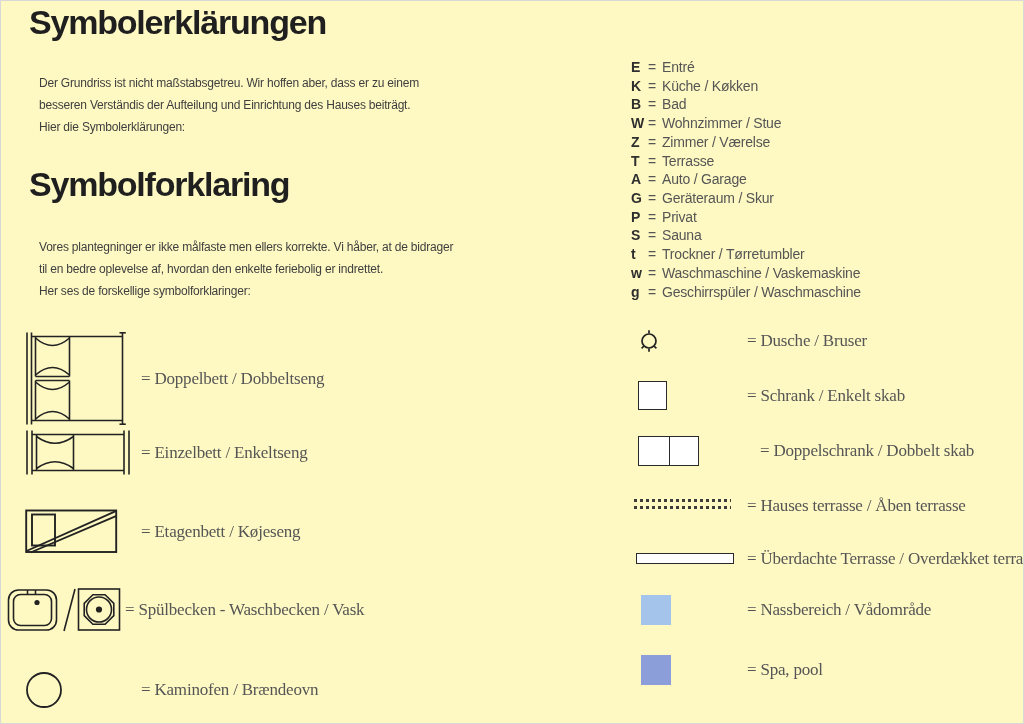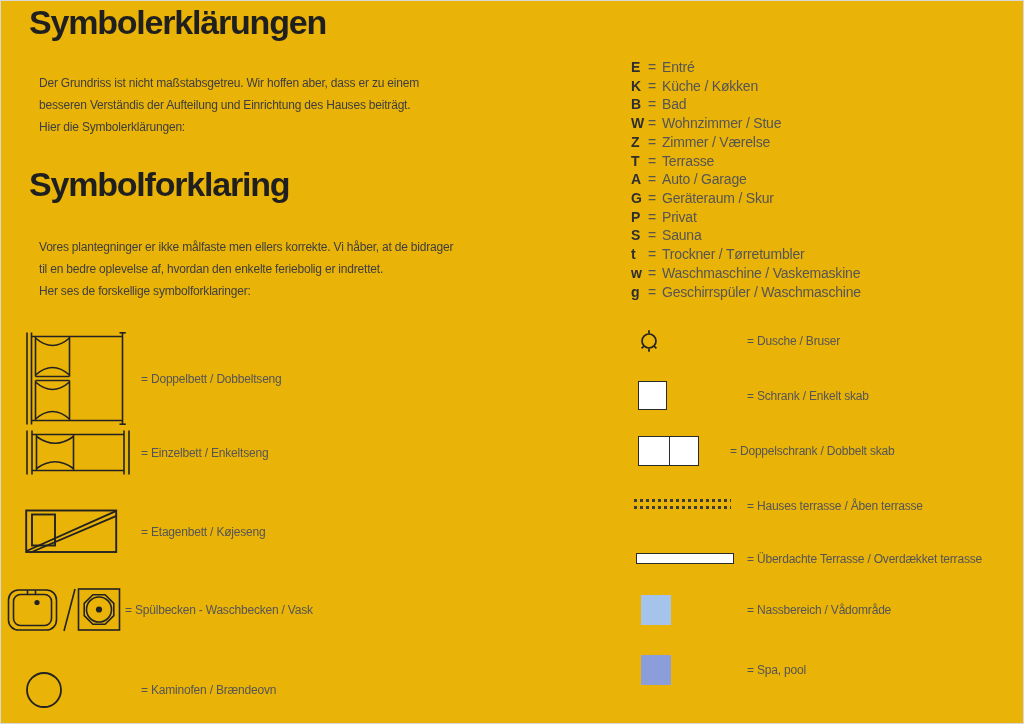--- a/index.html
+++ b/index.html
@@ -1,17 +1,17 @@
 <!DOCTYPE html>
 <html><head>
 <meta charset="utf-8">
 <style>
   html,body{margin:0;padding:0;background:#eee;}
   .page{
-    position:relative;width:1022px;height:722px;background:#eab308;
+    position:relative;width:1022px;height:722px;background:#fef9c3;
     border:1px solid #d8d8d8;overflow:hidden;
     font-family:"Liberation Sans", sans-serif;color:#3e3e3e;
   }
   .h-title{
     position:absolute;margin:0;font-size:34px;font-weight:bold;color:#1f1f1f;
     letter-spacing:-1.2px;white-space:nowrap;
   }
   .h1-de{left:28px;top:2px;}
   .h2-da{left:28px;top:164px;}
   .para{
@@ -25,21 +25,21 @@
   .abbrev-list{position:absolute;left:630px;top:57px;}
   .abbrev-row{display:flex;line-height:18.72px;font-size:14px;color:#555;}
   .abbr-letter{width:17px;font-weight:bold;color:#2e2e2e;}
   .abbr-eq{width:14px;color:#555;}
   .abbr-label{white-space:nowrap;letter-spacing:-0.2px;}
 
   
   .sym-row{position:absolute;}
   .sym-row .lbl{
     position:absolute;top:50%;transform:translateY(-50%);
-    font-size:12px;color:#555;white-space:nowrap;letter-spacing:-0.2px;
+    font-size:17px;color:#555;white-space:nowrap;letter-spacing:-0.2px;font-family:Liberation Serif, serif;
   }
   .col-left .lbl{left:116px;}
   .col-right .lbl{left:111px;}
   .icon{display:block;line-height:0;}
   .icon svg{display:block;}
   .stroke{stroke:#222;fill:none;}
   .box-cab{box-sizing:border-box;border:1.6px solid #2a2a2a;background:#fff;}
   .cab-single{width:29px;height:29px;}
   .cab-double{width:61px;height:30px;border-width:1.9px;display:flex;}
   .cab-double i{display:block;width:50%;height:100%;border-right:1.9px solid #2a2a2a;}
@@ -232,21 +232,21 @@
 
   <div class="sym-row col-right" style="left:637px;top:380px;width:360px;height:30px;">
     <span class="icon box-cab cab-single"></span>
     <span class="lbl" style="left:109px;">= Schrank / Enkelt skab</span>
   </div>
 
   <div class="sym-row col-right" style="left:637px;top:435px;width:360px;height:30px;">
     <span class="icon box-cab cab-double">
         <i></i>
       </span>
-    <span class="lbl" style="left:92px;">= Doppelschrank / Dobbelt skab</span>
+    <span class="lbl" style="left:122px;">= Doppelschrank / Dobbelt skab</span>
   </div>
 
   <div class="sym-row col-right" style="left:633px;top:498px;width:360px;height:13px;">
     <span class="icon terr-open">
         <i class="a"></i>
         <i class="b"></i>
       </span>
     <span class="lbl" style="left:113px;">= Hauses terrasse / Åben terrasse</span>
   </div>
 

